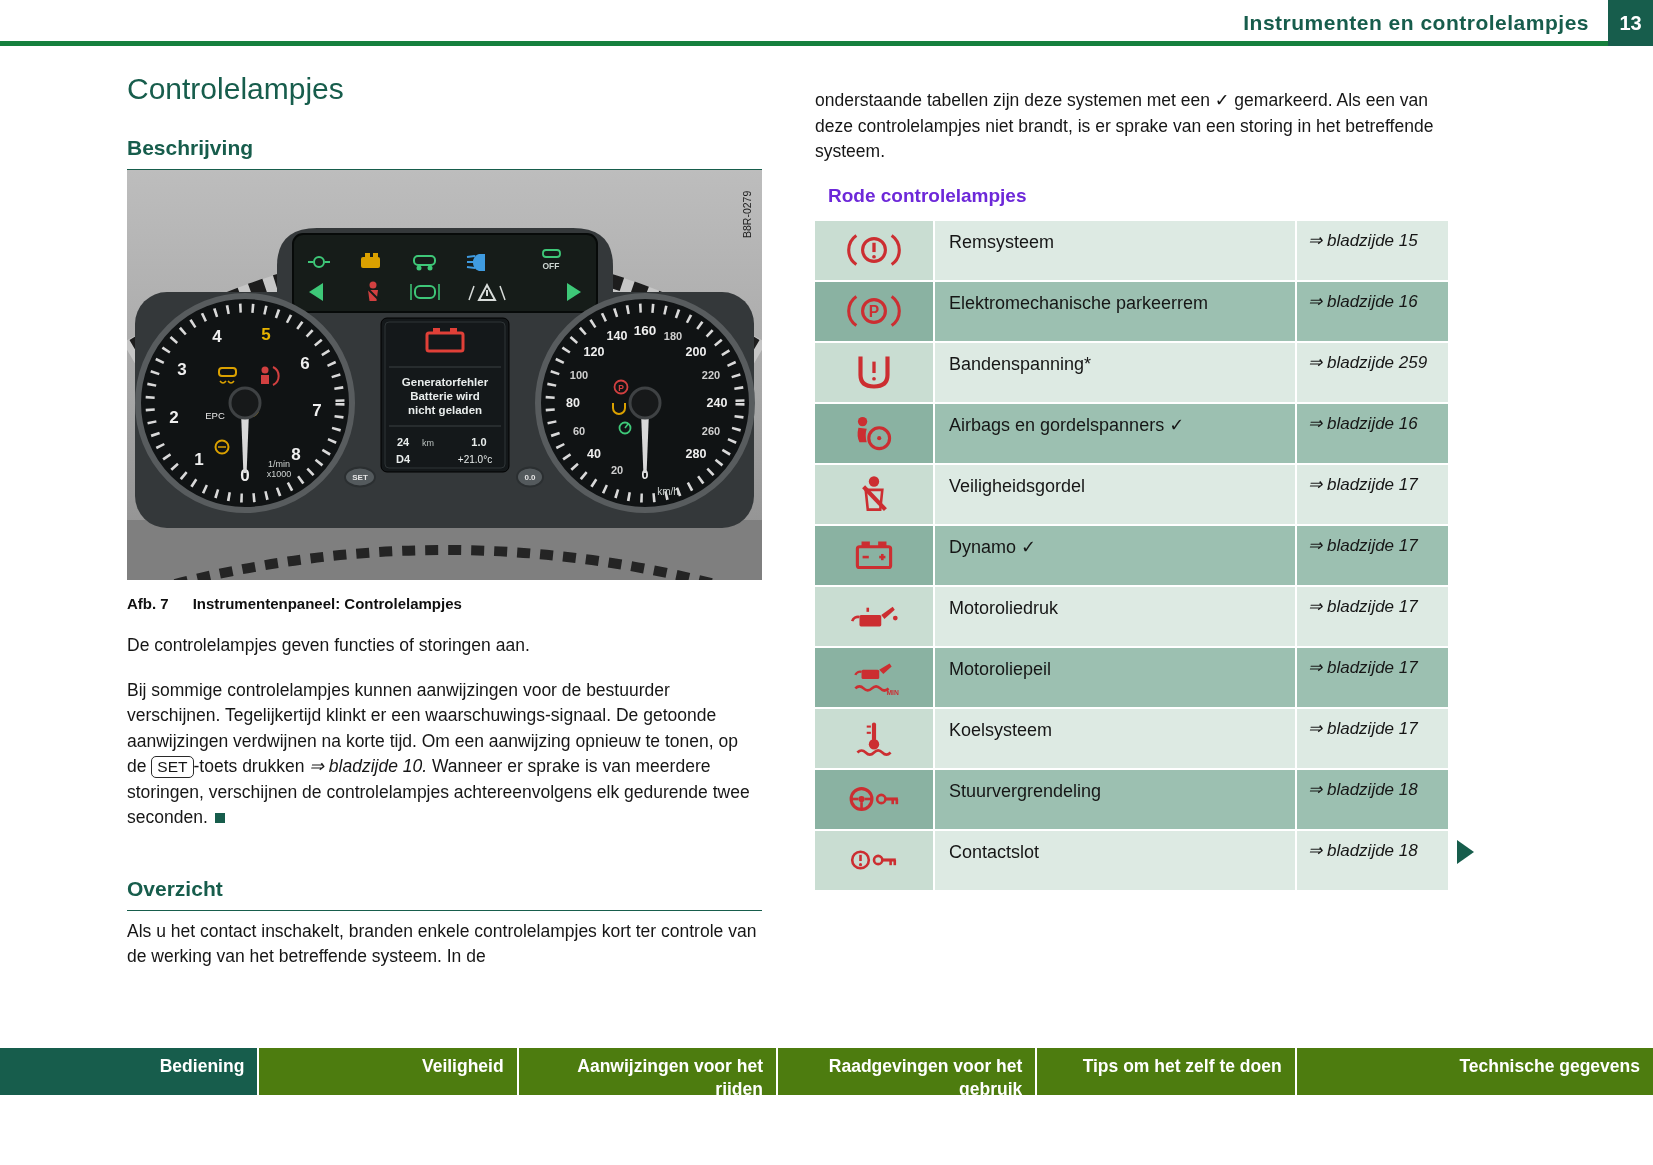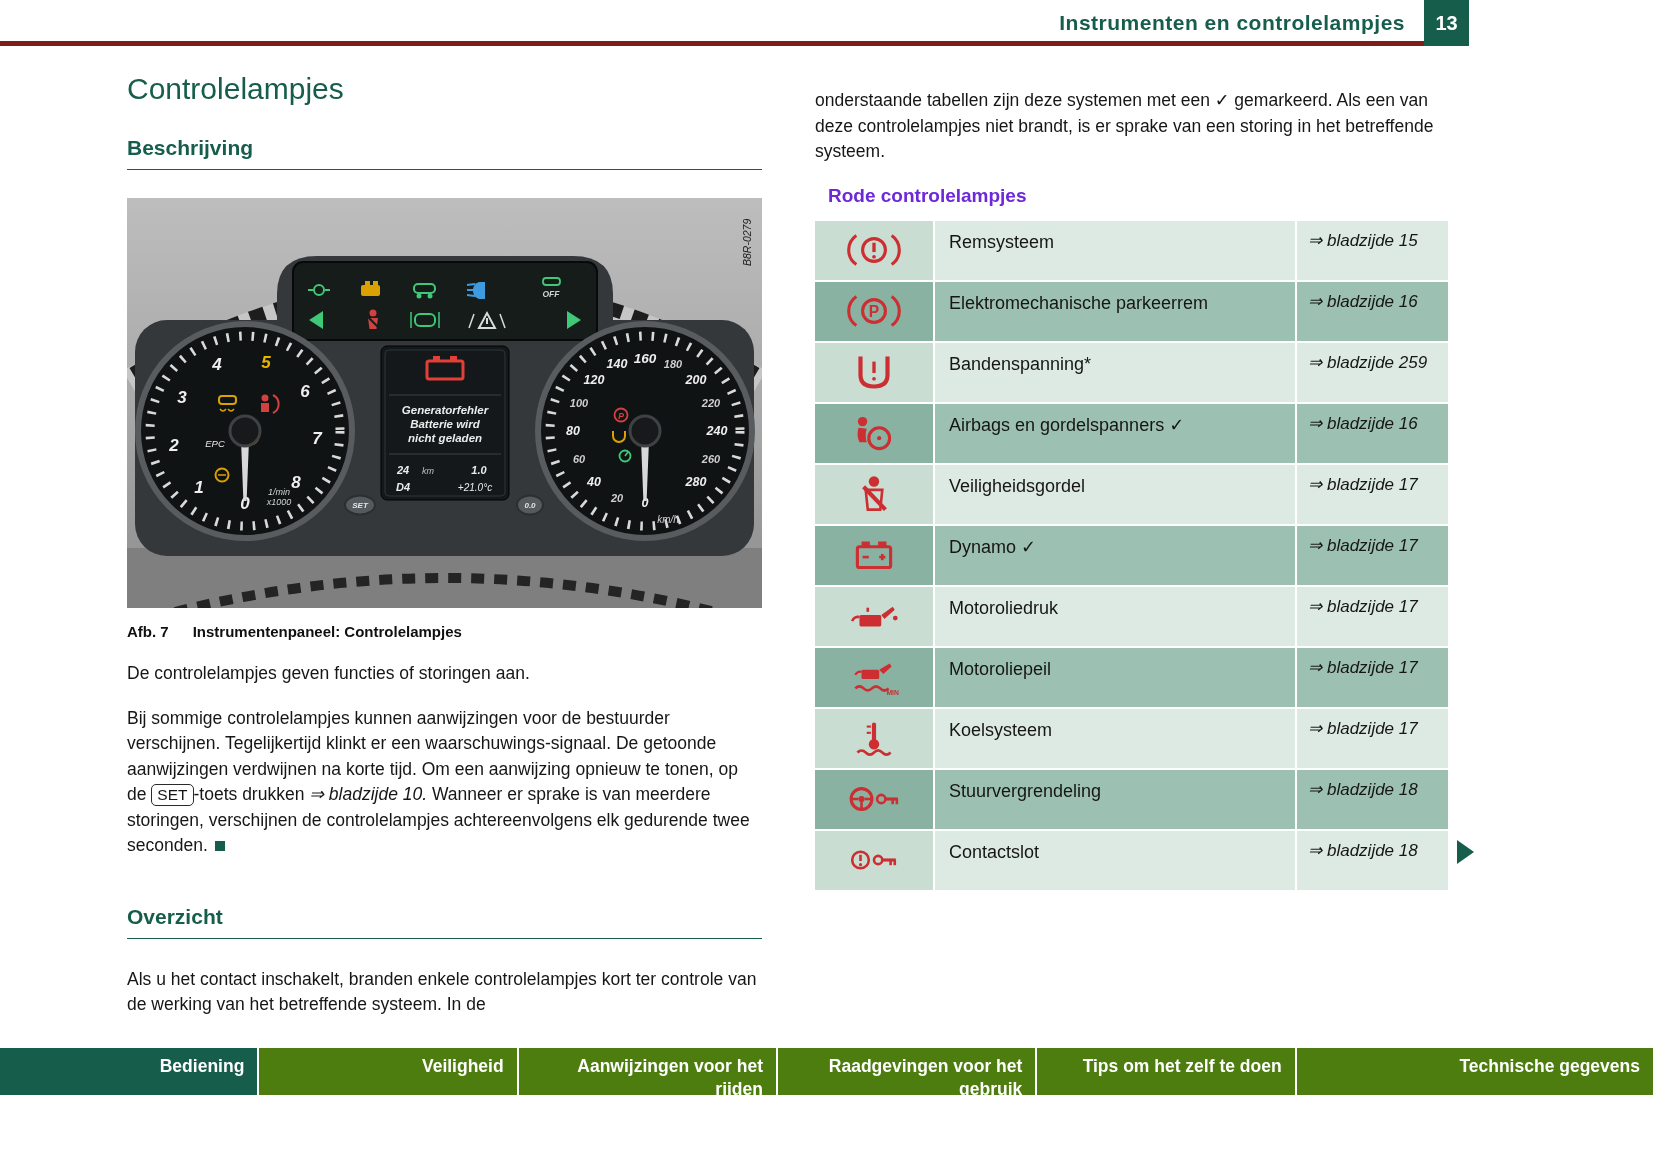--- a/index.html
+++ b/index.html
@@ -2,33 +2,33 @@
 <html><head>
 <meta charset="utf-8">
 <style>
   * { margin:0; padding:0; box-sizing:border-box; }
   html,body { background:#ffffff; }
   body {
     width:1653px; height:1165px; position:relative; overflow:hidden;
     font-family:"Liberation Sans", sans-serif; color:#161616;
   }
   
-  .header { position:absolute; top:0; left:0; width:1469px; height:46px; border-bottom:5px solid #7f1d1d; background:#fff; }
+  .header { position:absolute; top:0; left:0; width:1653px; height:46px; border-bottom:5px solid #15803d; background:#fff; }
   .header-title { position:absolute; right:64px; top:11px; font-size:21px; font-weight:bold; color:#175d4c; letter-spacing:.5px; }
   .page-num { position:absolute; right:0; top:0; width:45px; height:46px; background:#175d4c; color:#fff;
     font-size:20px; font-weight:bold; display:flex; align-items:center; justify-content:center; }
   
   .col-left  { position:absolute; left:127px; top:72px; width:635px; }
   .col-right { position:absolute; left:815px; top:80px; width:633px; }
   h1.doc-title { font-size:30px; font-weight:normal; color:#175d4c; margin-bottom:30px; }
-  h2.section { font-size:21px; font-weight:bold; color:#175d4c; padding-bottom:9px; border-bottom:1.5px solid #175d4c; margin-bottom:28px; }
+  h2.section { font-size:21px; font-weight:bold; color:#175d4c; padding-bottom:9px; border-bottom:1.5px solid #175d4c; }
   h2.section-2 { margin-top:46px; }
   p.body { font-size:17.5px; line-height:25.5px; margin-top:19px; }
   p.first { margin-top:8px; }
-  .figure { width:529px; line-height:0;font-style:italic; }
+  .figure { width:529px; line-height:0; }
   .figcaption { margin-top:14px; font-size:15px; font-weight:bold; line-height:20px; color:#101010; }
   .figcaption .cap-label { margin-right:24px; }
   .keycap { display:inline-block; border:1.6px solid #2a2a2a; border-radius:5px; padding:0 5px; line-height:20px; font-size:15.5px; font-weight:normal; }
   .iref { font-style:italic; }
   .endsq { display:inline-block; width:10px; height:10px; background:#175d4c; margin-left:7px; }
   
   h3.table-title { font-size:19px; font-weight:bold; color:#6d28d9; margin:20px 13px 14px; }
   .wtable { display:flex; flex-direction:column; gap:2px; }
   .trow { display:flex; gap:2px; min-height:59px; }
   .cell-icon { width:118px; flex:none; display:flex; align-items:center; justify-content:center; }

